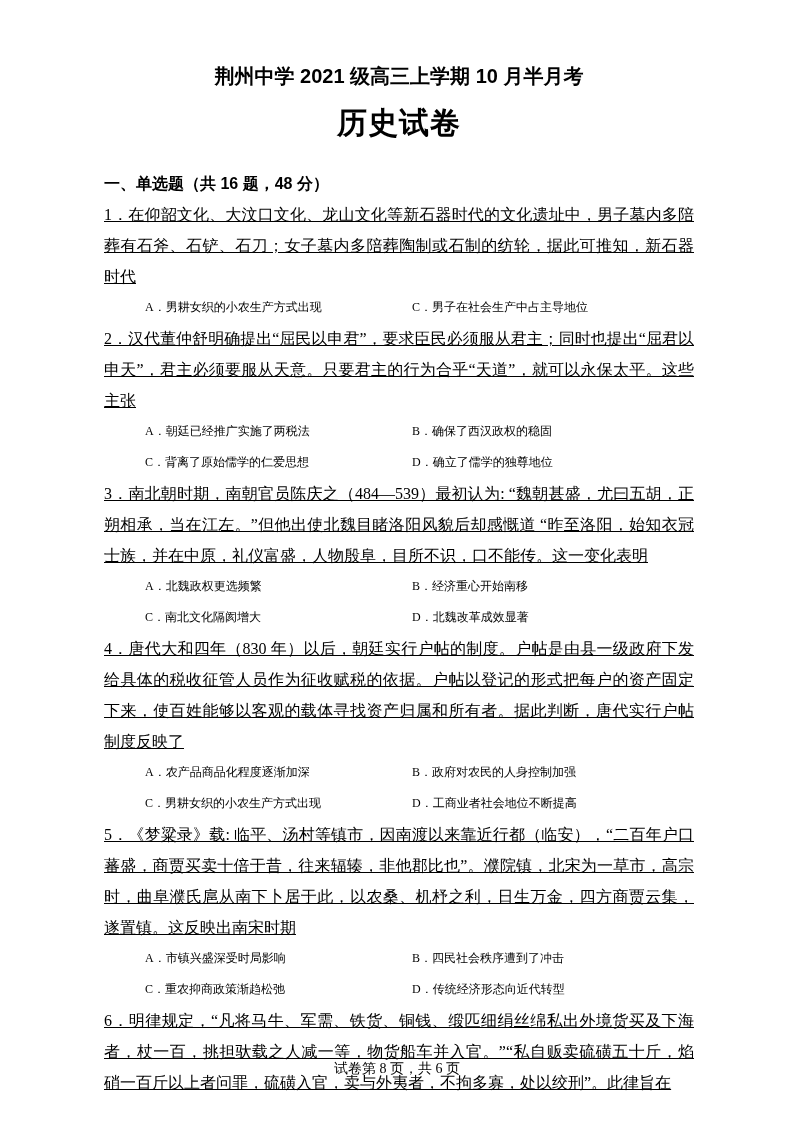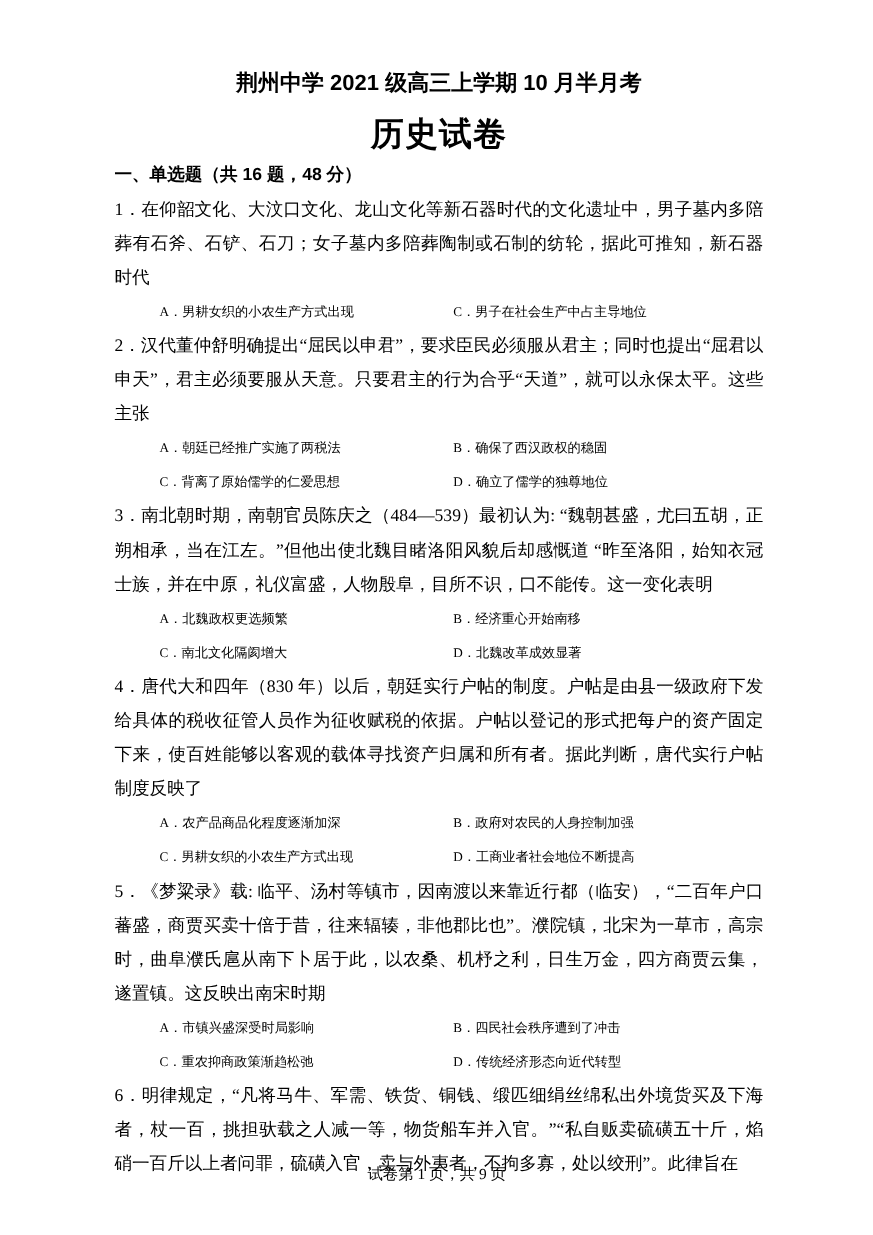--- a/index.html
+++ b/index.html
@@ -30,31 +30,33 @@
   .title2 {
     margin: 12px 0 0 0;
     text-align: center;
     font-family: Liberation Sans, sans-serif;
     font-weight: bold;
     font-size: 30px;
     line-height: 42px;
     letter-spacing: 1px;
   }
   .section-heading {
+    margin-top: 24px;
     font-family: "Liberation Sans", "DejaVu Sans", sans-serif;
     font-weight: bold;
     font-size: 16px;
     line-height: 31px;
   }
   .question { margin: 0; }
   .stem {
     margin: 0;
     font-size: 16px;
     line-height: 31px;
     text-align: justify;
+    text-decoration: underline;
   }
   .options {
     display: grid;
     grid-template-columns: 267px 1fr;
     padding-left: 41px;
     font-size: 12px;
     line-height: 31px;
   }
   .option { white-space: nowrap; }
   .footer {
@@ -117,14 +119,14 @@
             <div class="option">B．四民社会秩序遭到了冲击</div>
             <div class="option">C．重农抑商政策渐趋松弛</div>
             <div class="option">D．传统经济形态向近代转型</div>
           </div>
         </div>
         <div class="question">
           <p class="stem">6．明律规定，“凡将马牛、军需、铁货、铜钱、缎匹细绢丝绵私出外境货买及下海者，杖一百，挑担驮载之人减一等，物货船车并入官。”“私自贩卖硫磺五十斤，焰硝一百斤以上者问罪，硫磺入官，卖与外夷者，不拘多寡，处以绞刑”。此律旨在</p>
         </div>
       </div>
   </div>
-  <div class="footer">试卷第 1 页，共 9 页</div>
+  <div class="footer">试卷第 8 页，共 6 页</div>
 </div>
 
 </body></html>

